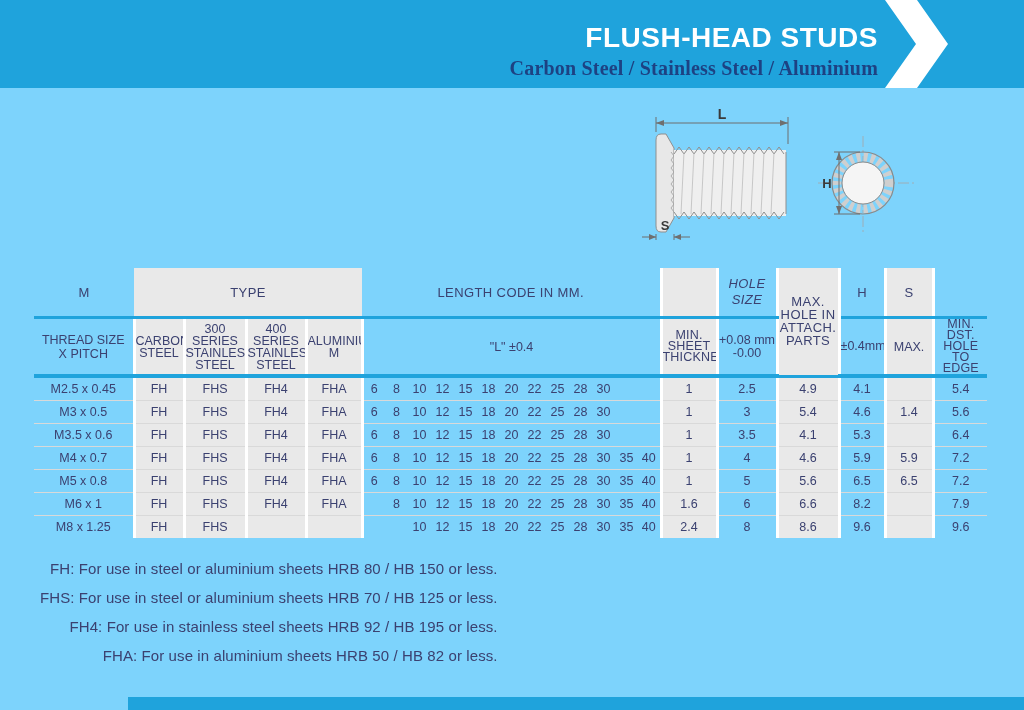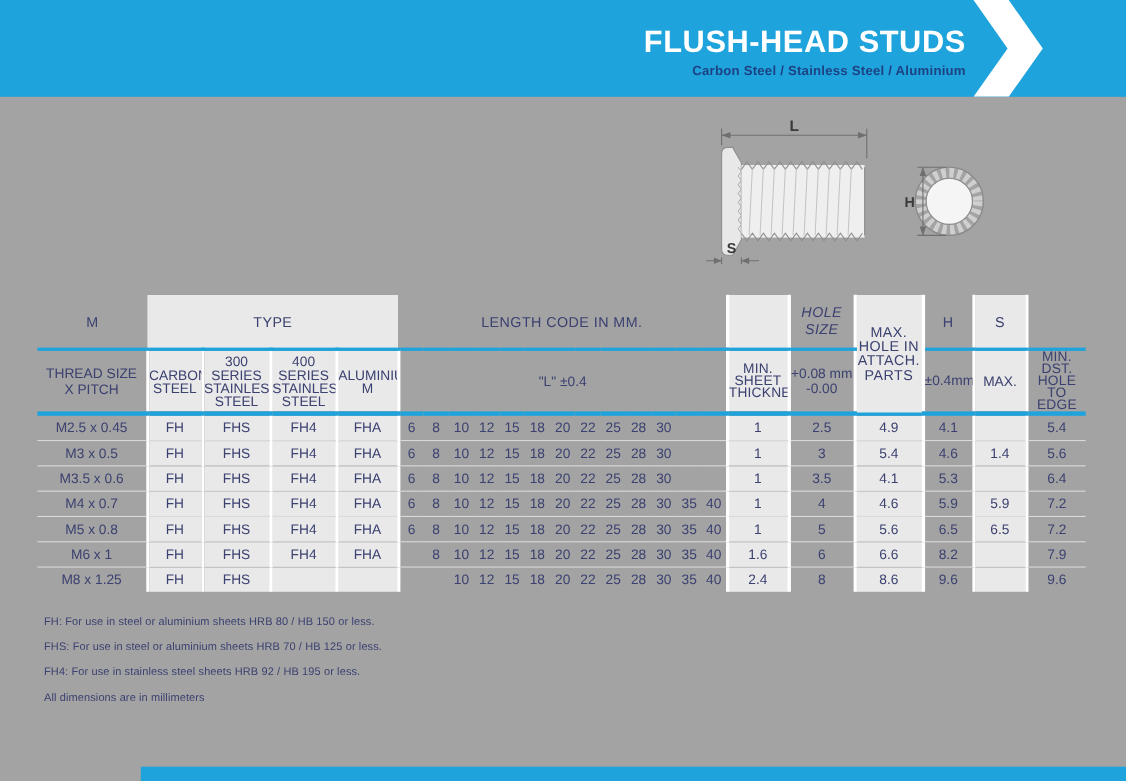--- a/index.html
+++ b/index.html
@@ -1,23 +1,23 @@
 <!DOCTYPE html>
 <html><head>
 <meta charset="utf-8">
 <style>
   html,body { margin:0; padding:0; background:#ffffff; font-family:"Liberation Sans", sans-serif; }
-  .page { position:relative; width:1024px; height:710px; background:#a3a3a3; overflow:hidden; }
+  .page { position:relative; width:1024px; height:710px; background:#7dd3fc; overflow:hidden; }
 
   
   .banner { position:absolute; left:0; top:0; width:1024px; height:88px; background:#1fa3dc; }
   .banner-chevron { position:absolute; left:0; top:0; }
   .banner-text { position:absolute; top:22px; right:146px; text-align:right; }
   .banner-title { color:#ffffff; font-size:28px; font-weight:bold; letter-spacing:0.5px; line-height:32px; }
-  .banner-subtitle { color:#1d4283; font-size:12px; font-weight:bold; letter-spacing:0.2px; margin-top:3px; }
+  .banner-subtitle { color:#1d4283; font-size:20px; font-weight:bold; letter-spacing:0.2px; margin-top:3px;font-family:Liberation Serif, serif; }
 
   
   .diagram { position:absolute; left:638px; top:106px; }
 
   
   .spec-table-wrap { position:absolute; left:34px; top:268px; }
   table.spec { border-collapse:collapse; table-layout:fixed; width:953px; }
   table.spec th, table.spec td {
     padding:0; margin:0; text-align:center; vertical-align:middle;
     color:#3b4170; font-weight:normal; overflow:hidden;
@@ -32,21 +32,21 @@
   th.tiny  { font-size:9px;  line-height:11px; letter-spacing:0.2px; }
   th.mid   { font-size:11px; line-height:13px; }
   th.maxw  { font-size:12.5px; }
   th.hole2 { font-size:13px; line-height:16px;font-style:italic; }
   tr.drow td { height:22px; font-size:12.5px; border-bottom:1px solid #d9d9d9; }
   tr.drow:last-child td { border-bottom:none; }
   td.c-len { font-size:12px; }
 
   
   .footnotes { position:absolute; left:40px; top:560px; }
-  .footnote { color:#3b4170; font-size:10px; margin-bottom:12px; letter-spacing:0.1px; }
+  .footnote { color:#3b4170; font-size:15px; margin-bottom:12px; letter-spacing:0.1px;text-align:right; }
   .footnote:last-child { margin-top:3px; }
 
   
   .footer-bar { position:absolute; left:128px; top:697px; width:896px; height:13px; background:#1fa3dc; }
 </style>
 </head>
 <body>
 
 <div class="page">
 
@@ -372,18 +372,18 @@
             <td>9.6</td>
           </tr>
         </tbody>
     </table>
   </div>
 
   <div class="footnotes">
     <div class="footnote">FH: For use in steel or aluminium sheets HRB 80 / HB 150 or less.</div>
     <div class="footnote">FHS: For use in steel or aluminium sheets HRB 70 / HB 125 or less.</div>
     <div class="footnote">FH4: For use in stainless steel sheets HRB 92 / HB 195 or less.</div>
-    <div class="footnote">All dimensions are in millimeters</div>
+    <div class="footnote">FHA: For use in aluminium sheets HRB 50 / HB 82 or less.</div>
   </div>
 
   <div class="footer-bar"></div>
 
 </div>
 
 </body></html>

